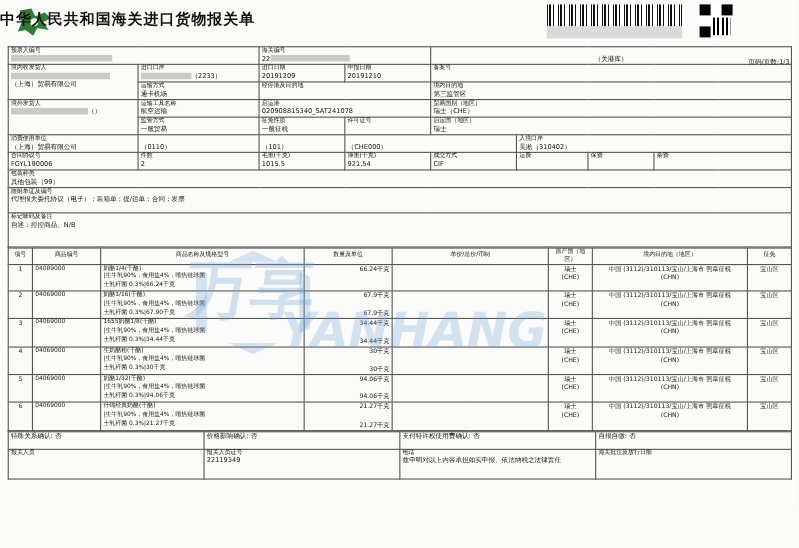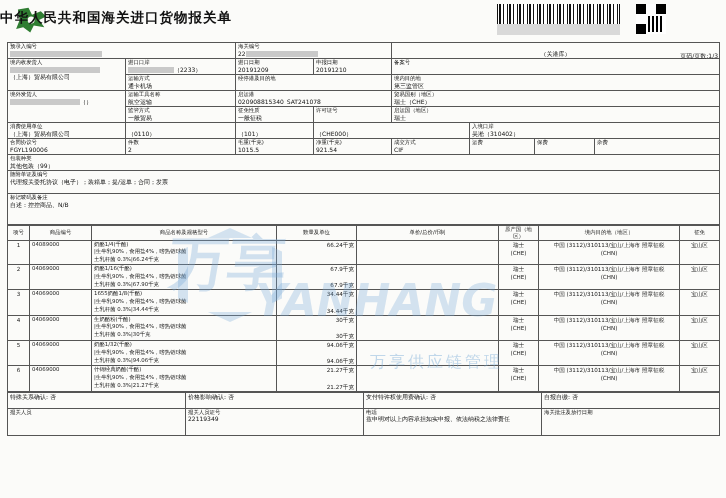--- a/index.html
+++ b/index.html
@@ -413,14 +413,13 @@
       <td>
         <span class="lbl">海关批注及放行日期</span>
       </td>
     </tr>
   </tbody>
     </table>
 
   <div class="wmhex"></div>
   <div class="wm wm1">万享</div>
   <div class="wm wm2">YANHANG</div>
-  <div class="wm wm3">万享供应链管理</div>
 </div>
 
 </body></html>

